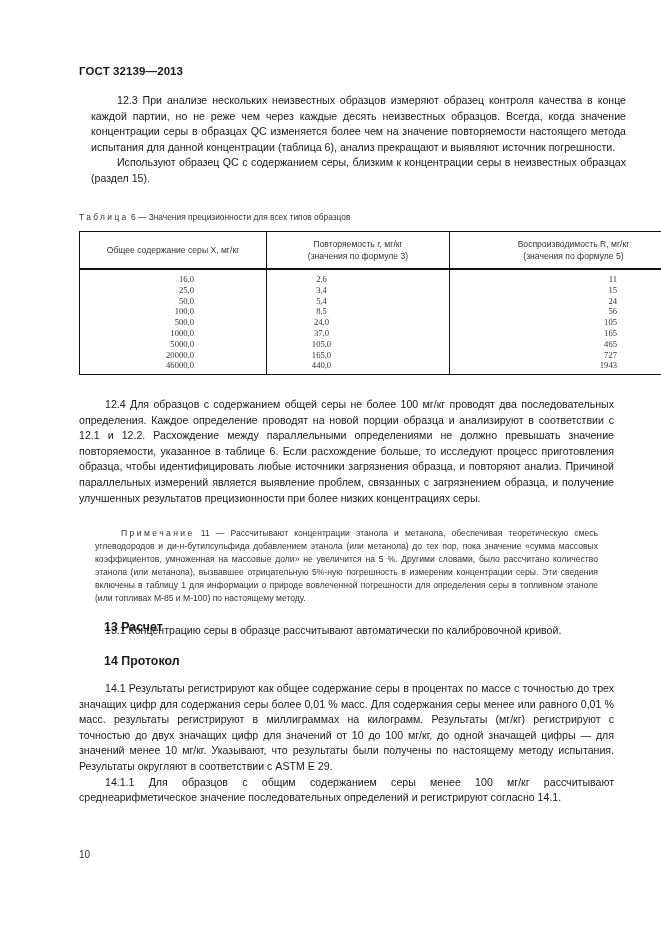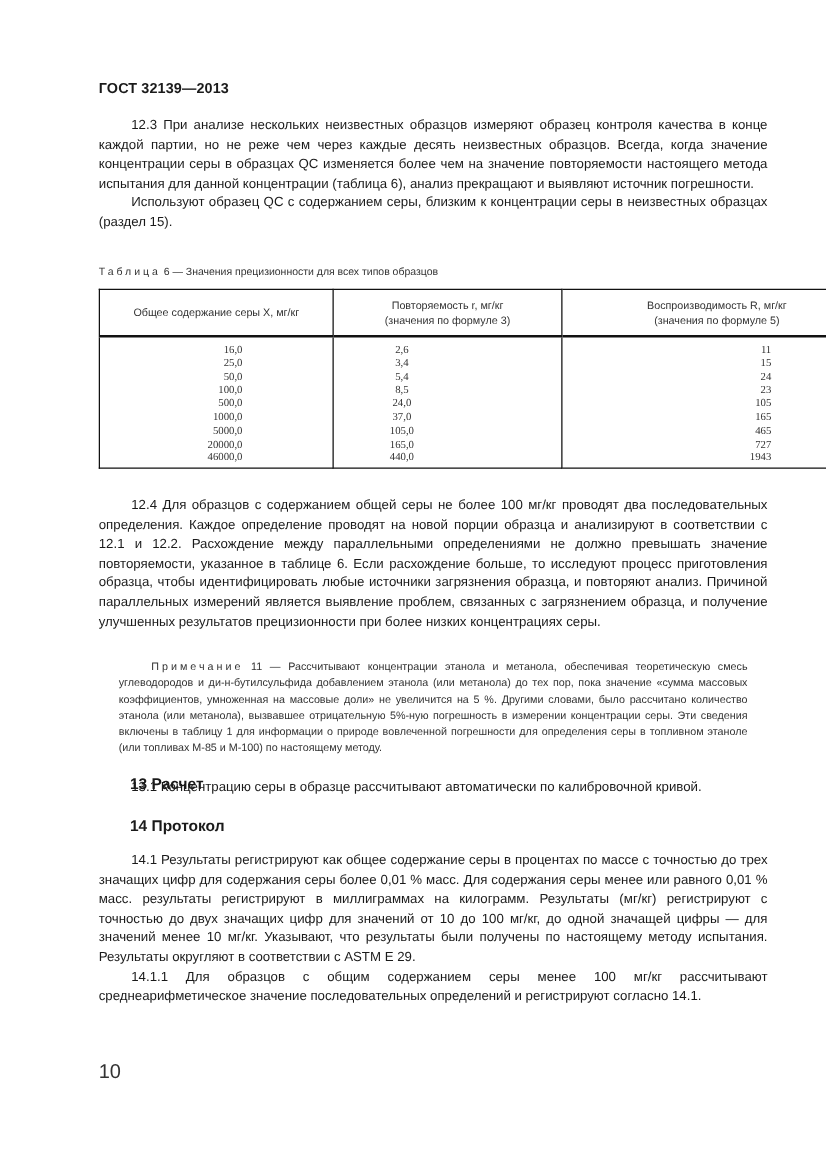--- a/index.html
+++ b/index.html
@@ -17,30 +17,30 @@
   table.prec tr.body-row td { border-bottom: 1px solid #111; padding-top: 4px; padding-bottom: 3px; font-family: Liberation Serif, serif; }
   .col1 { width: 178px; }
   .col2 { width: 174px; }
   .cell-list { display: block; line-height: 10.8px; }
   .c1 { text-align: right; padding-right: 72px !important; }
   .c2 { text-align: center; padding-right: 73px !important; }
   .c3 { text-align: right; padding-right: 80px !important; }
   .note { position: absolute; left: 79px; width: 535px; top: 511px; font-size: 8.6px; line-height: 13.1px; color: #333; text-align: justify; }
   .note p { margin: 16px; }
   .section-heading { position: absolute; left: 104px; font-size: 12.4px; font-weight: bold; }
-  .page-number { position: absolute; left: 79px; top: 849px; font-size: 16px; color: #333; }
+  .page-number { position: absolute; left: 79px; top: 849px; font-size: 10px; color: #333; }
 </style>
 </head>
 <body>
 
 <div class="page">
 
   <div class="doc-header">ГОСТ 32139—2013</div>
 
-  <div class="text-block" style="top: 93px;">
+  <div class="text-block" style="top: 93px; margin-left: 12px;">
     <p class="para">12.3  При анализе нескольких неизвестных образцов измеряют образец контроля качества в конце каждой партии, но не реже чем через каждые десять неизвестных образцов. Всегда, когда значение концентрации серы в образцах QC изменяется более чем на значение повторяемости настоящего метода испытания для данной концентрации (таблица 6), анализ прекращают и выявляют источник погрешности.</p>
     <p class="para">Используют образец QC с содержанием серы, близким к концентрации серы в неизвестных образцах (раздел 15).</p>
   </div>
 
   <div class="table-caption">
     <span class="spaced">Таблица</span><span> 6 — Значения прецизионности для всех типов образцов</span>
   </div>
 
   <table class="prec">
     <thead>
@@ -79,21 +79,21 @@
           <span class="cell-list">24,0</span>
           <span class="cell-list">37,0</span>
           <span class="cell-list">105,0</span>
           <span class="cell-list">165,0</span>
           <span class="cell-list">440,0</span>
         </td>
         <td class="c3">
           <span class="cell-list">11</span>
           <span class="cell-list">15</span>
           <span class="cell-list">24</span>
-          <span class="cell-list">23</span>
+          <span class="cell-list">56</span>
           <span class="cell-list">105</span>
           <span class="cell-list">165</span>
           <span class="cell-list">465</span>
           <span class="cell-list">727</span>
           <span class="cell-list">1943</span>
         </td>
       </tr>
     </tbody>
   </table>
 

